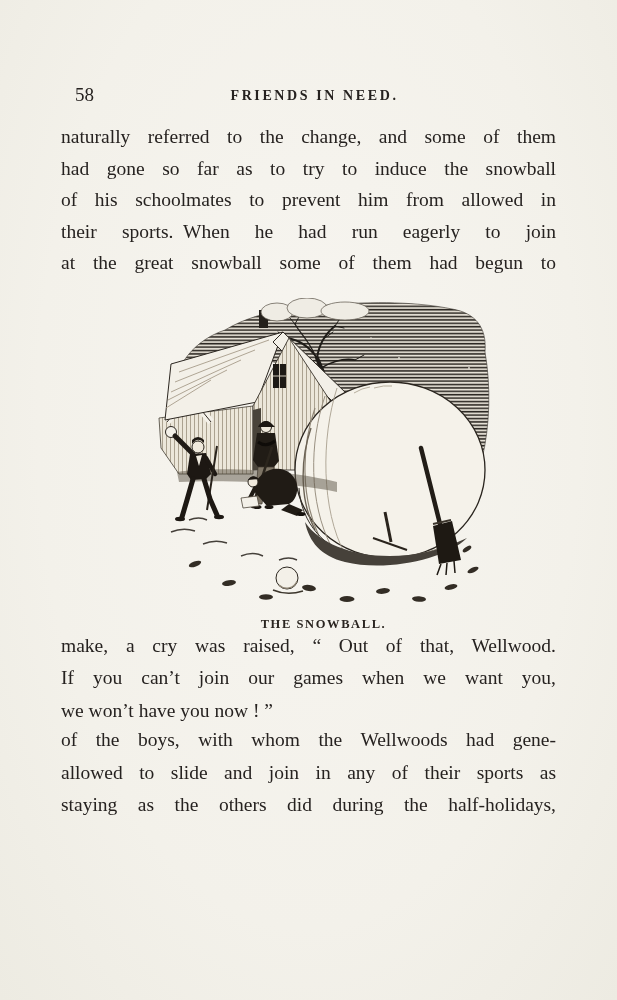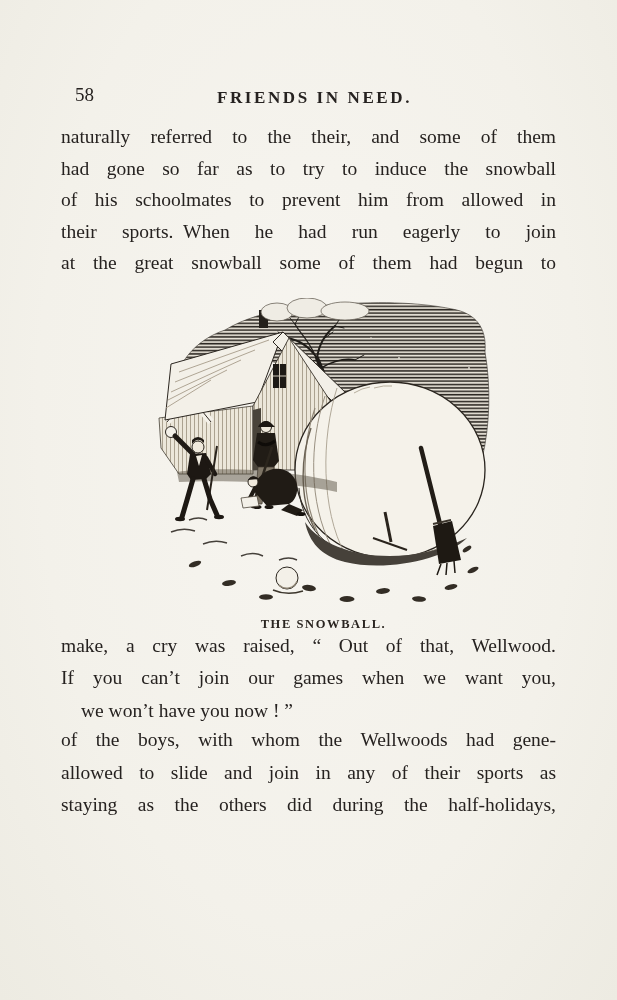--- a/index.html
+++ b/index.html
@@ -5,47 +5,47 @@
   html,body { margin:0; padding:0; background:#f4f2ec; }
   .page {
     position:relative; width:617px; height:1000px; overflow:hidden;
     background:#f4f2ec;
     background-image: radial-gradient(ellipse at 50% 42%, #f7f5f0 0%, #f3f1ea 62%, #edebe2 100%);
     font-family:"Liberation Serif", serif;
     color:#262220;
   }
   .header { position:absolute; top:84px; left:73px; right:61px; height:22px; }
   .page-number { position:absolute; left:2px; top:0; font-size:19px; }
-  .running-title { text-align:center; font-size:17px; font-weight:700; letter-spacing:2.6px; padding-top:4px; }
+  .running-title { text-align:center; font-size:14px; font-weight:700; letter-spacing:2.6px; padding-top:4px; }
 
   .textblock { position:absolute; left:61px; width:495px; font-size:19.5px; }
   #para1 { top:121px; line-height:31.6px; }
   #quote { top:630px; line-height:32.4px; }
   #para2 { top:724px; line-height:32.6px; }
 
   .line { text-align:justify; text-align-last:justify; }
-  .line.last { text-align:center; text-align-last:left;margin-left:20px; }
+  .line.last { text-align:center; text-align-last:left; }
   .line.indent { padding-left:27px; }
 
   figure.plate { position:absolute; top:283px; left:0; width:617px; margin:15px; text-align:center; }
   figure.plate svg { display:block; margin:0 auto; }
   figcaption { margin-top:9px; font-size:12.5px; font-weight:700; letter-spacing:1.6px; color:#2a2520; }
 </style>
 </head>
 <body>
 
 <div class="page">
 
   <div class="header">
     <span class="page-number">58</span>
     <div class="running-title">FRIENDS IN NEED.</div>
   </div>
 
   <div class="textblock" id="para1">
-    <div class="line">naturally referred to the their, and some of them</div>
+    <div class="line">naturally referred to the change, and some of them</div>
     <div class="line">had gone so far as to try to induce the snowball</div>
     <div class="line">of his schoolmates to prevent him from allowed in</div>
     <div class="line">their sports. When he had run eagerly to join</div>
     <div class="line">at the great snowball some of them had begun to</div>
   </div>
 
   <figure class="plate">
     <svg width="349" height="310" viewBox="0 0 349 310" role="img">
       <defs>
         <pattern id="skyH" width="5" height="3.4" patternUnits="userSpaceOnUse">

